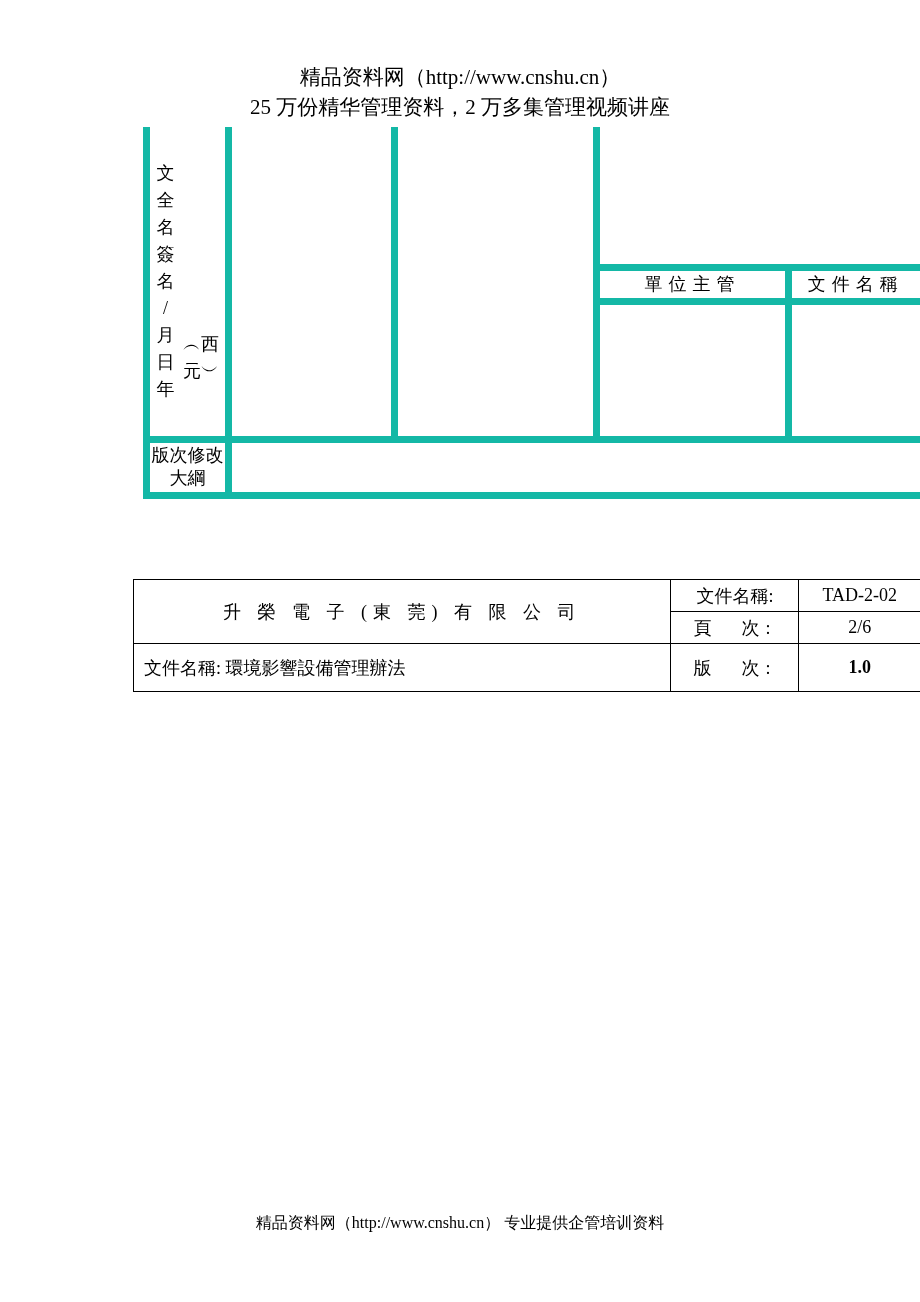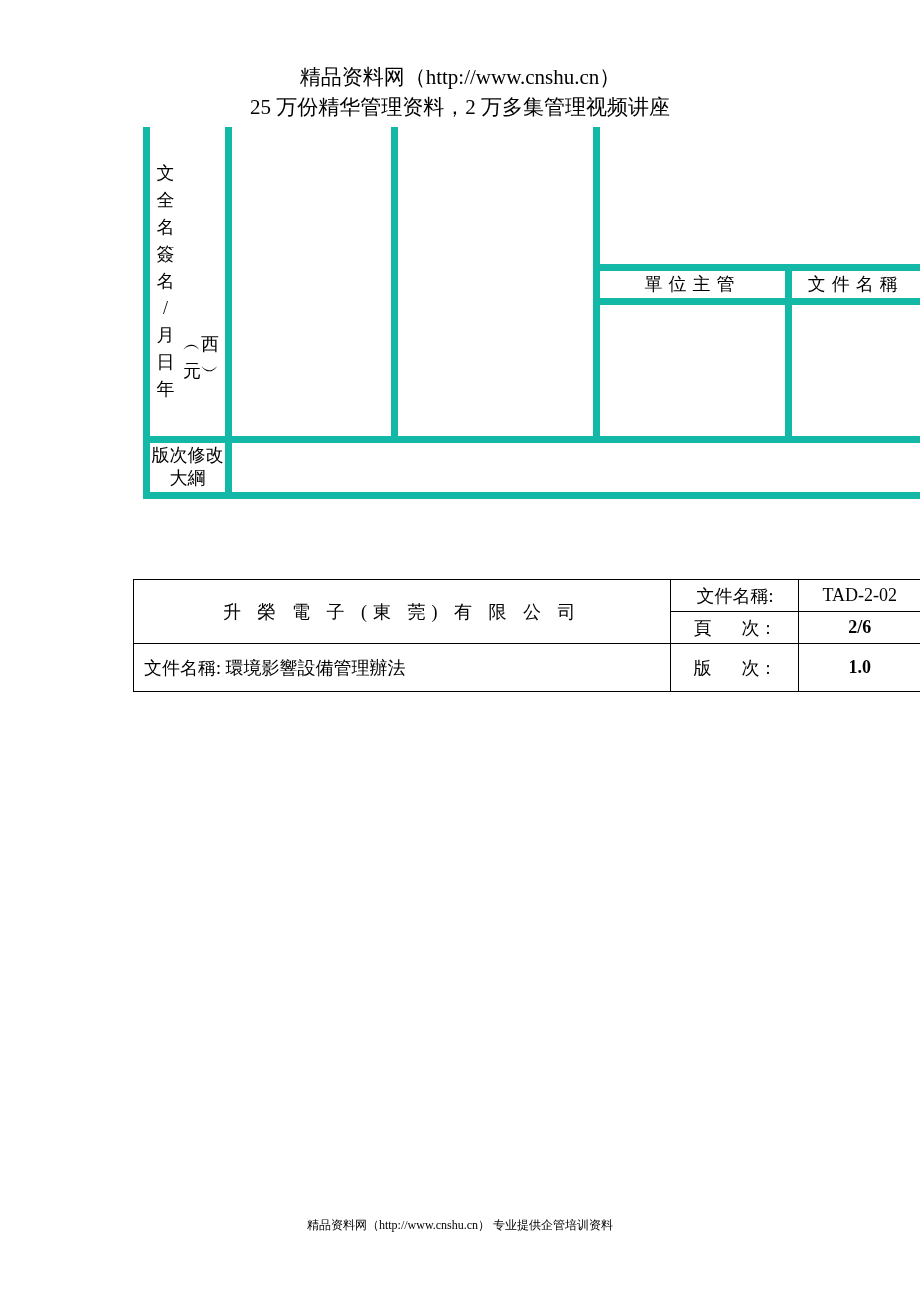--- a/index.html
+++ b/index.html
@@ -66,21 +66,21 @@
     }
     .label-cell { width: 131px; text-align: center; letter-spacing: 6px; height: 32px; }
     .val-cell { width: 124px; text-align: center; font-size: 17px; }
     .docname-cell { padding-left: 10px; height: 48px; font-size: 19px; }
 
     .footer {
       position: absolute;
       bottom: 68px;
       width: 100%;
       text-align: center;
-      font-size: 12px;
+      font-size: 16px;
     }
   </style>
 </head>
 <body>
 
 <div class="header">
   <div>精品资料网（http://www.cnshu.cn）</div>
   <div>25 万份精华管理资料，2 万多集管理视频讲座</div>
 </div>
 
@@ -119,21 +119,21 @@
 
 <table class="table2">
   <tbody>
       <tr>
     <td class="company-cell" rowspan="2">升 榮 電 子 (東 莞) 有 限 公 司</td>
     <td class="label-cell" style="letter-spacing:0">文件名稱:</td>
     <td class="val-cell" style="border-right:none;">TAD-2-02</td>
   </tr>
   <tr>
     <td class="label-cell">頁　次:</td>
-    <td class="val-cell" style="border-right:none;font-weight:bold;">2/6</td>
+    <td class="val-cell" style="border-right:none;">2/6</td>
   </tr>
   <tr>
     <td class="docname-cell">
       <span>文件名稱:</span>
       <span>環境影響設備管理辦法</span>
     </td>
     <td class="label-cell">版　次:</td>
     <td class="val-cell" style="border-right:none;font-weight:bold;">1.0</td>
   </tr>
 </tbody>

